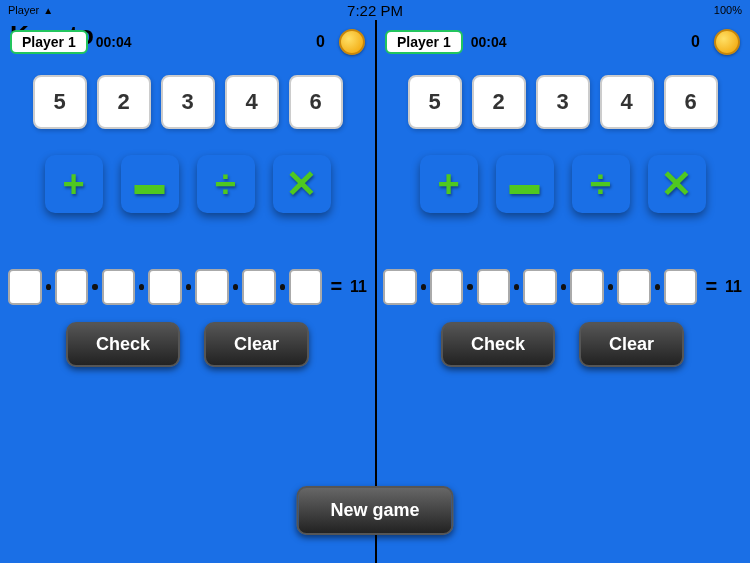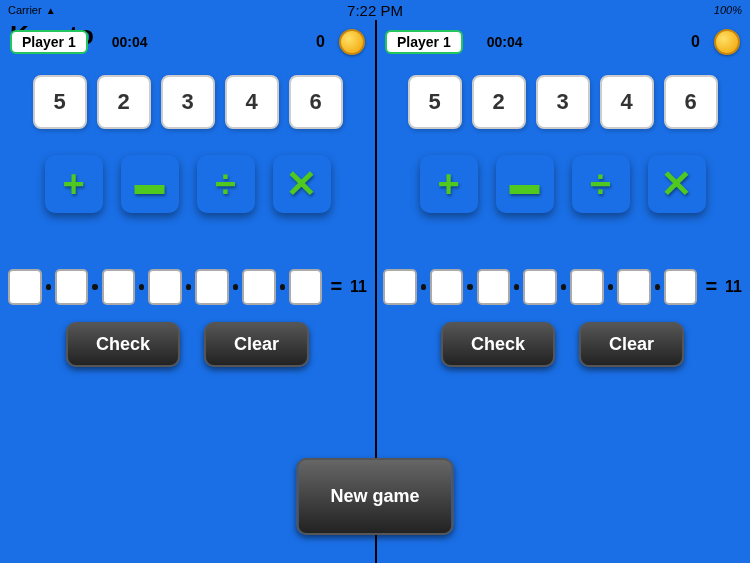--- a/index.html
+++ b/index.html
@@ -18,21 +18,21 @@
       background: transparent;
       display: flex;
       justify-content: space-between;
       align-items: center;
       padding: 0 8px;
       font-size: 11px;
       color: #000;
     }
     .status-left { display: flex; align-items: center; gap: 4px; }
     .status-center { position: absolute; left: 50%; transform: translateX(-50%); font-size: 15px; }
-    .status-right { margin-left: auto; font-size: 11px; font-style: italic; }
+    .status-right { margin-left: auto; font-size: 11px; }
 
     
     .app-title {
       position: absolute;
       top: 20px;
       left: 10px;
       font-size: 26px;
       font-weight: bold;
       font-family: 'Comic Sans MS', cursive, sans-serif;
       color: #000;
@@ -82,21 +82,21 @@
       border-radius: 6px;
       padding: 2px 10px;
       font-size: 14px;
       font-weight: bold;
       cursor: pointer;
     }
     .timer {
       font-size: 14px;
       font-weight: bold;
       color: #000;
-      margin-left: 16px;
+      margin-left: 0;
     }
     .score {
       font-size: 16px;
       font-weight: bold;
       color: #000;
       margin-left: auto;
     }
     .coin {
       width: 26px;
       height: 26px;
@@ -227,38 +227,38 @@
 
     
     .new-game-container {
       position: absolute;
       bottom: 28px;
       left: 50%;
       transform: translateX(-50%);
       z-index: 20;
     }
     .new-game-btn {
-      padding: 26px 32px;
+      padding: 12px 32px;
       border-radius: 10px;
       border: 2px solid #555;
       background: linear-gradient(180deg, #666 0%, #222 100%);
       color: #fff;
       font-size: 18px;
       font-weight: bold;
       font-family: 'Comic Sans MS', cursive, sans-serif;
       cursor: pointer;
       box-shadow: 0 3px 6px rgba(0,0,0,0.5);
     }
   </style>
 </head>
 <body>
 
 <div class="status-bar">
   <div class="status-left">
-    <span>Carrier</span>
+    <span>Player</span>
     <span style="font-size:10px;">▲</span>
   </div>
   <div class="status-center">7:22 PM</div>
   <div class="status-right">100%</div>
 </div>
 
 <div class="app-title">Krypto</div>
 
 <div class="main">
 

